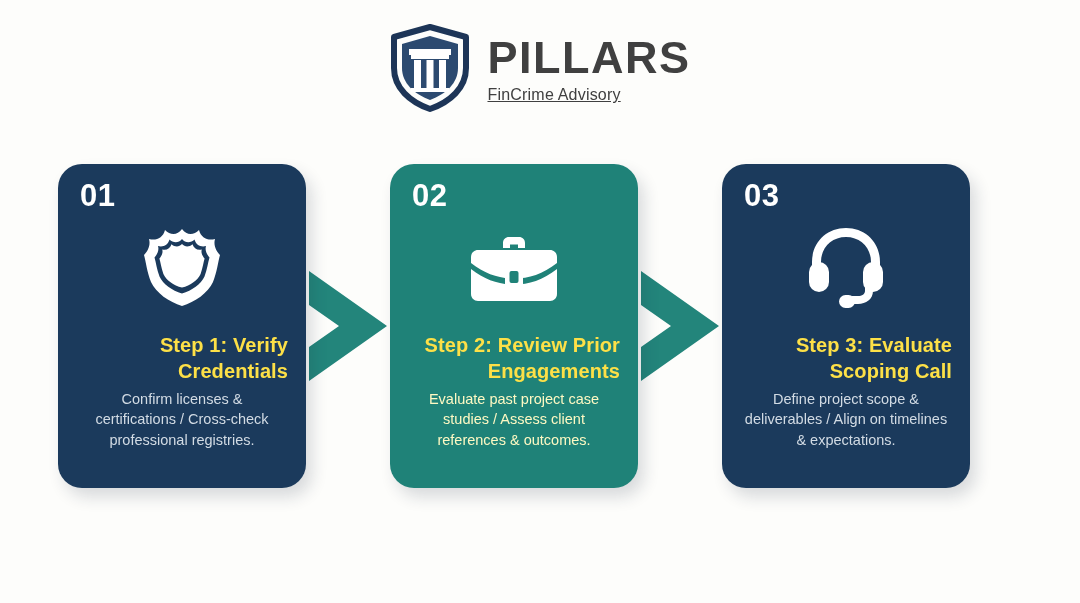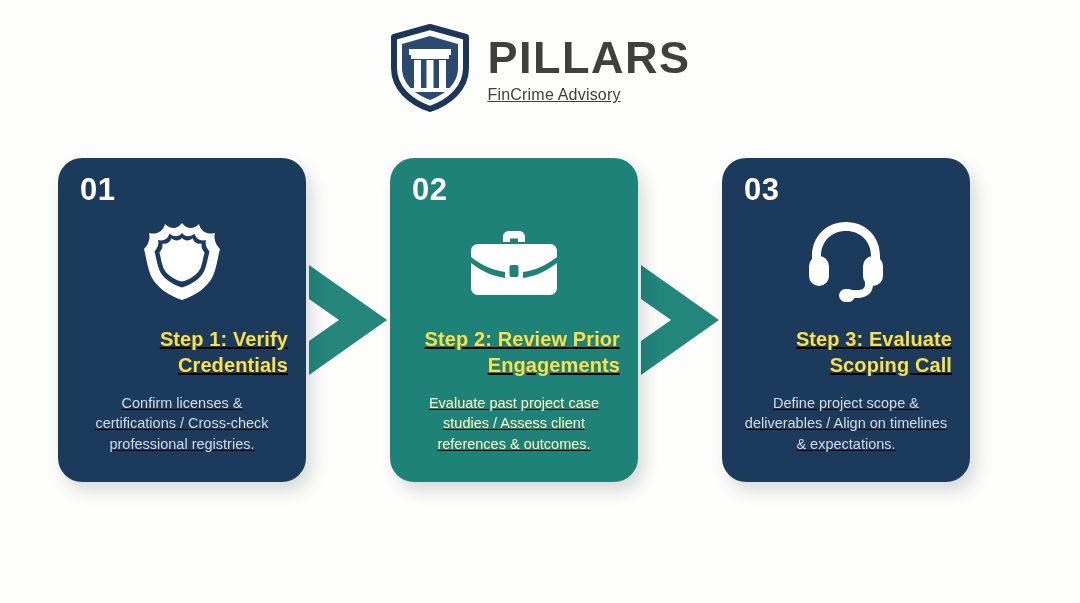--- a/index.html
+++ b/index.html
@@ -55,28 +55,27 @@
     margin-top: 7px;
     line-height: 1;
     font-family: "Liberation Sans", sans-serif;
     text-decoration: underline;
   }
 
   
   .flow {
     position: absolute;
     left: 58px;
-    top: 158px;
+    top: 164px;
     width: 784px;
     height: 324px;
     display: flex;
     flex-direction: row;
     align-items: stretch;
     justify-content: space-between;
-    text-decoration: underline;
   }
 
   .card {
     position: relative;
     width: 248px;
     flex: 0 0 248px;
     border-radius: 24px;
     box-shadow: 6px 9px 16px rgba(25, 40, 60, 0.16);
     box-sizing: border-box;
     padding: 18px 16px 20px 16px;
@@ -114,21 +113,21 @@
     font-size: 20px;
     font-weight: bold;
     color: #fde047;
     text-align: right;
     line-height: 1.32;
     letter-spacing: 0.1px;
     padding: 0 2px;
   }
 
   .card-desc {
-    margin-top: 14px;
+    margin-top: 4px;
     font-size: 14.5px;
     color: #d2dbe4;
     text-align: center;
     line-height: 1.42;
     padding: 0 6px;
   }
   .card-teal .card-desc { color: #fef9c3; }
 
   
   .chev {

